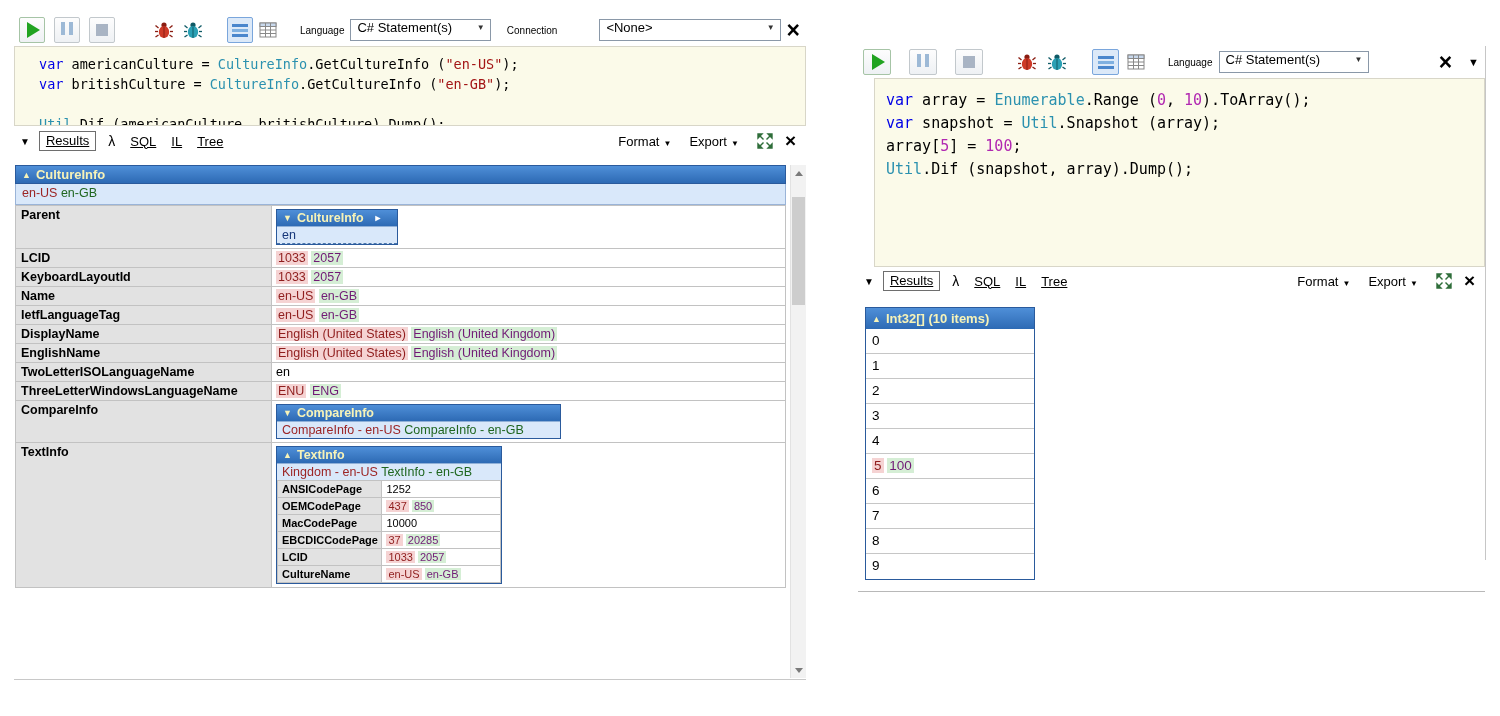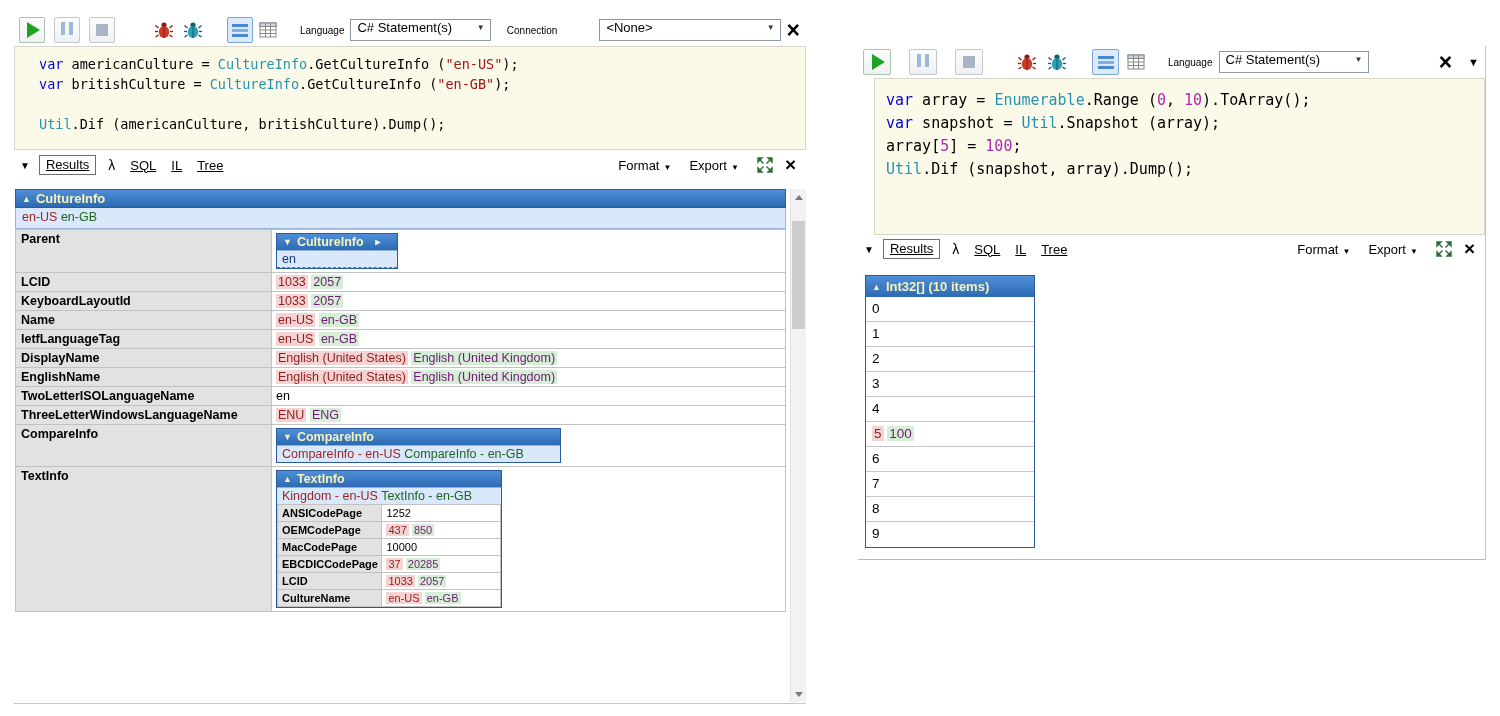--- a/index.html
+++ b/index.html
@@ -27,22 +27,22 @@
   .tb-label { font-size:10px; margin:0 6px 0 16px; white-space:nowrap; }
   .dd { height:22px; border:1px solid #8a98a8; background:#fff; display:flex; align-items:center;
         justify-content:space-between; padding:0 5px 6px 6px; font-size:13px; white-space:nowrap; }
   .dd.lang { width:150px; } .dd.conn { width:194px;margin-left:36px; }
   .dd-arrow { font-size:8px; color:#333; margin-left:8px; }
   .close-x { font-size:23px; font-weight:bold; line-height:22px; padding:0 6px; margin-left:auto; cursor:default; }
   .chev { font-size:11px; margin:0 6px 0 10px; }
 
   
   .editor { background:#fbfae9; border:1px solid #d8d6c8; font-family:"DejaVu Sans Mono","Liberation Mono",monospace; overflow:hidden; }
-  .left-panel  .editor { height:104px; padding:7px 4px 0 24px; font-size:13.5px; line-height:20px; }
-  .right-panel .editor { height:157px; margin-left:16px; padding:10px 4px 0 11px; font-size:15px; line-height:23px; }
+  .left-panel  .editor { height:80px; padding:7px 4px 0 24px; font-size:13.5px; line-height:20px; }
+  .right-panel .editor { height:189px; margin-left:16px; padding:10px 4px 0 11px; font-size:15px; line-height:23px; }
   .code-line { white-space:pre; }
   .tok-k { color:#0000e6; } .tok-t { color:#2b91af; } .tok-s { color:#a31515; } .tok-n { color:#b128b1; } .tok-p { color:#000; }
 
   
   .resbar { display:flex; align-items:center; font-size:13px; padding:0 8px 0 6px; }
   .left-panel .resbar { height:30px; } .right-panel .resbar { height:28px; }
   .collapse-tri { font-size:10px; margin-right:9px; }
   .tab { margin-right:15px; text-decoration:underline; }
   .tab.active { border:1px solid #6e6e6e; background:#fff; padding:1px 6px 2px; margin-right:12px; }
   .tab.lam { text-decoration:none; font-size:14px; }

